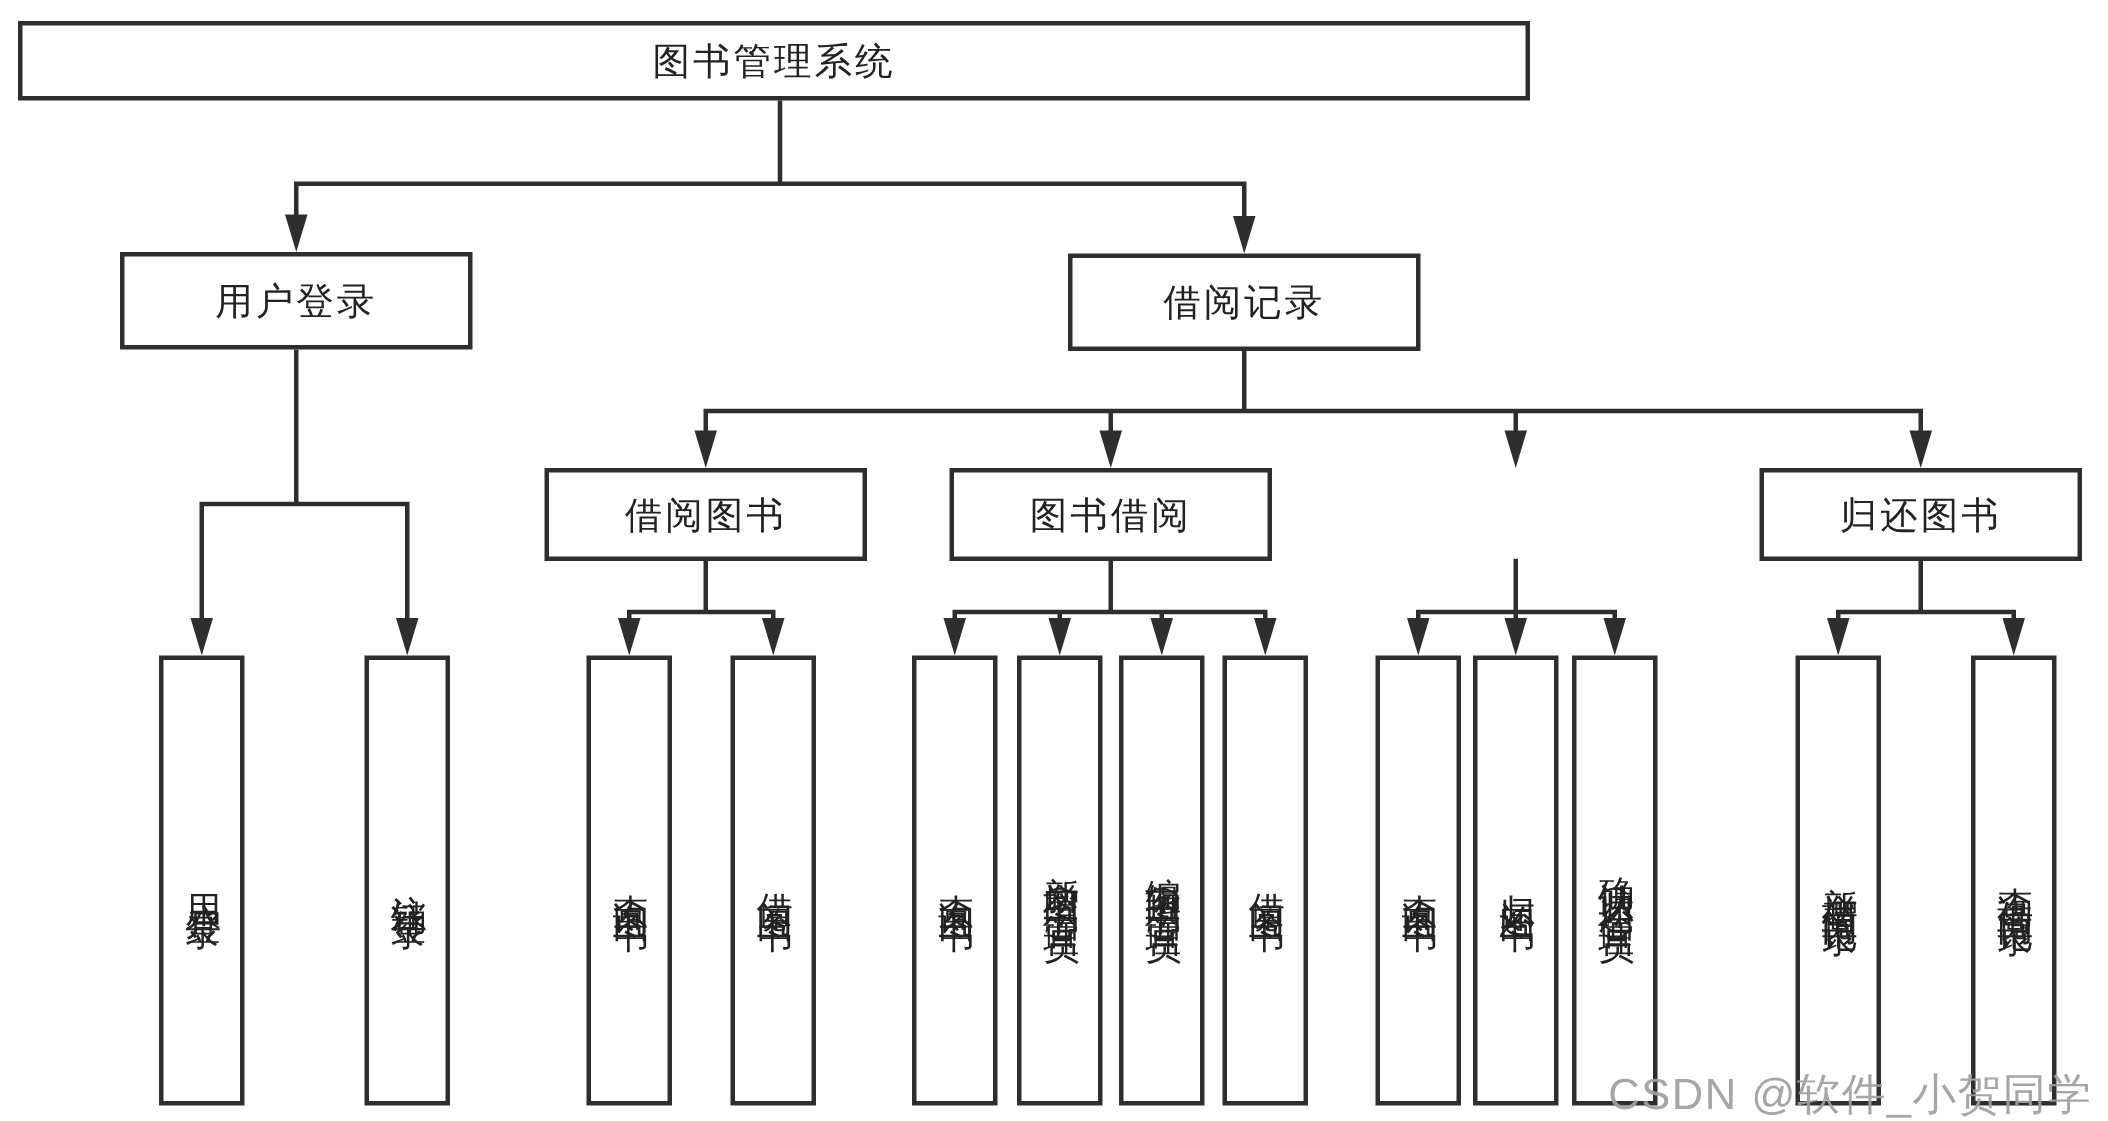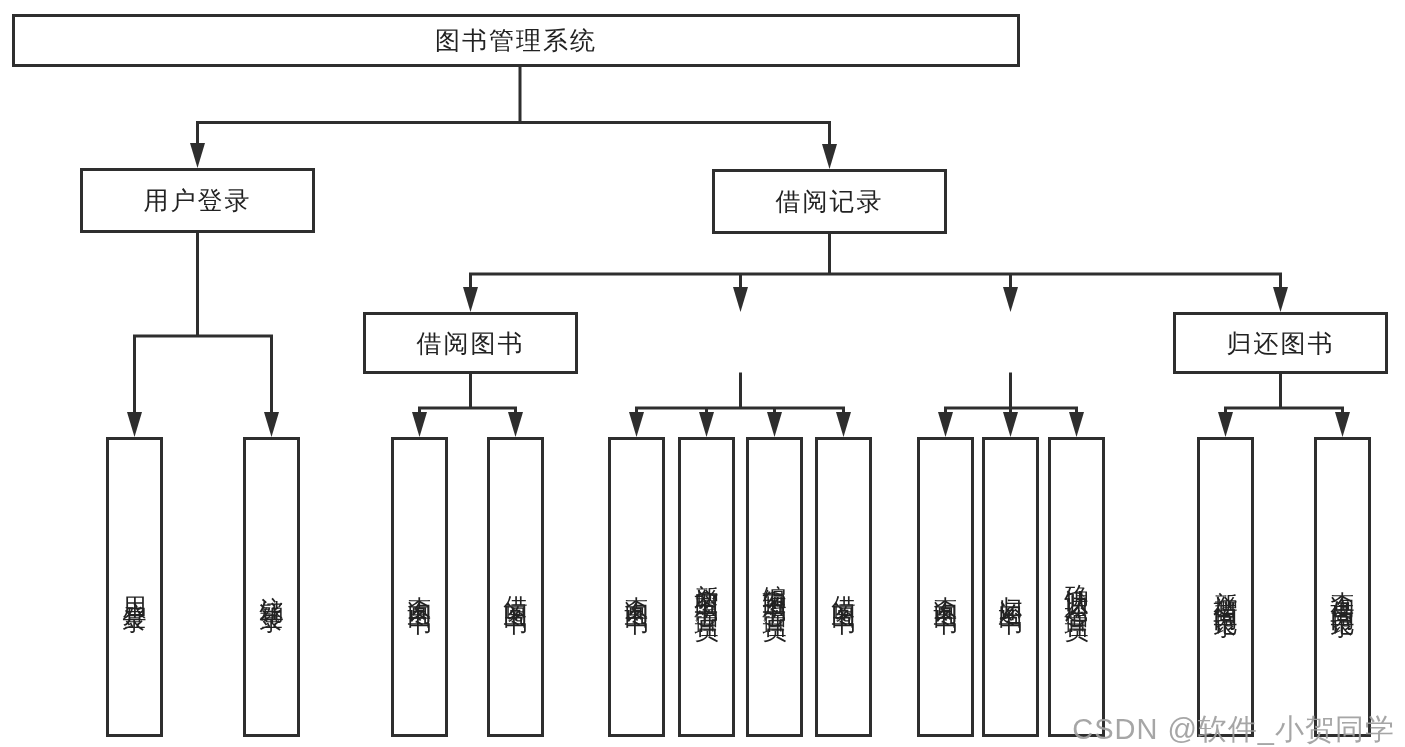--- a/index.html
+++ b/index.html
@@ -124,20 +124,23 @@
   <div class="box h-box l2-box" style="left:80px; top:168px;">
     <span class="label">用户登录</span>
   </div>
   <div class="box h-box l2-box" style="left:712px; top:169px;">
     <span class="label">借阅记录</span>
   </div>
 
   <div class="box h-box l3-box" style="left:363px;">
     <span class="label">借阅图书</span>
   </div>
+  <div class="box h-box l3-box" style="left:633px;">
+    <span class="label">图书借阅</span>
+  </div>
   <div class="box h-box l3-box" style="left:1173px;">
     <span class="label">归还图书</span>
   </div>
 
   <div class="box v-box" style="left:106px;">
     <span class="label">用户登录</span>
   </div>
   <div class="box v-box" style="left:243px;">
     <span class="label">注销登录</span>
   </div>

